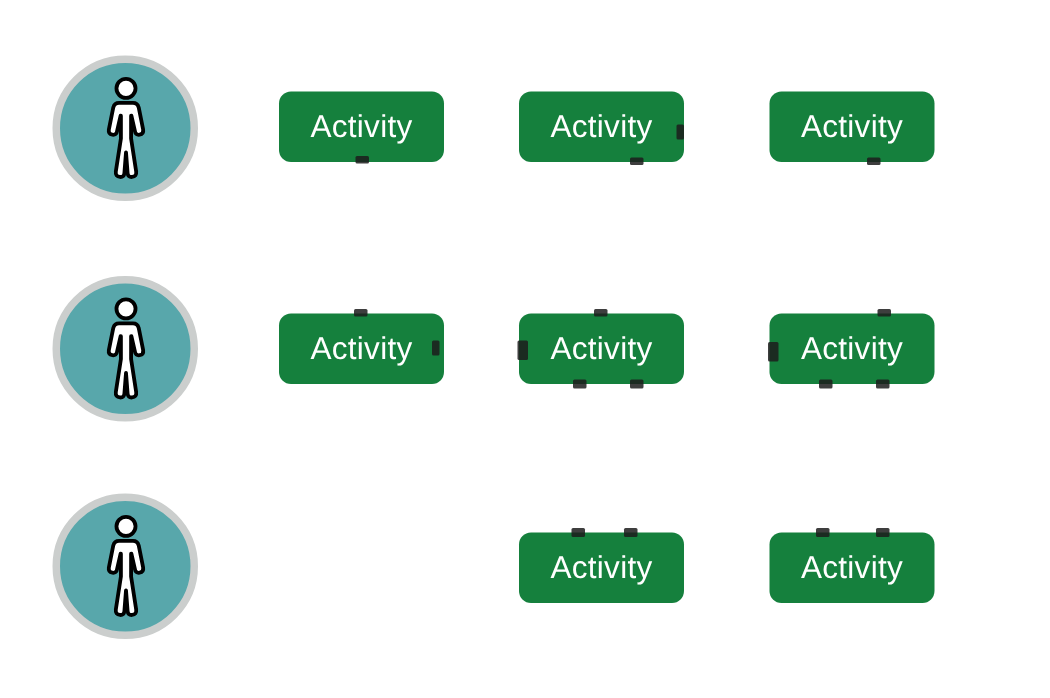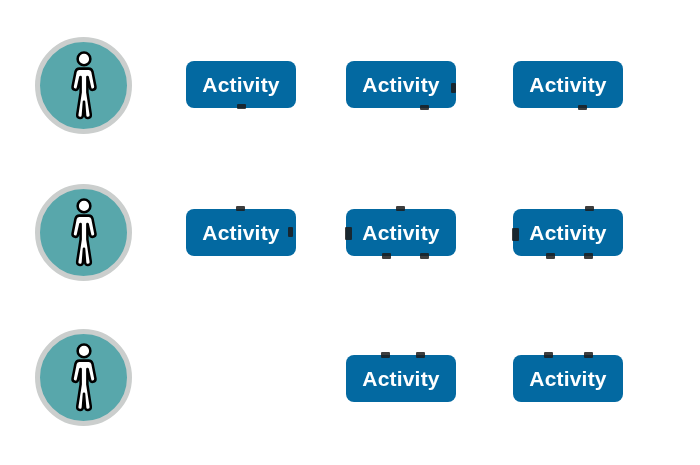--- a/index.html
+++ b/index.html
@@ -32,28 +32,28 @@
   .actor svg { display: block; }
   .actor-1 { top: 37px; }
   .actor-2 { top: 184px; }
   .actor-3 { top: 329px; }
 
   
   .activity {
     position: absolute;
     width: 110px;
     height: 47px;
-    background: #0369a1;
+    background: #15803d;
     border-radius: 8px;
     display: flex;
     align-items: center;
     justify-content: center;
     color: #ffffff;
     font-size: 21px;
-    font-weight: bold;
+    font-weight: normal;
     letter-spacing: 0.2px;
   }
   .row1 { top: 61px; }
   .row2 { top: 209px; }
   .row3 { top: 355px; }
   .col2 { left: 186px; }
   .col3 { left: 346px; }
   .col4 { left: 513px; }
 
   

